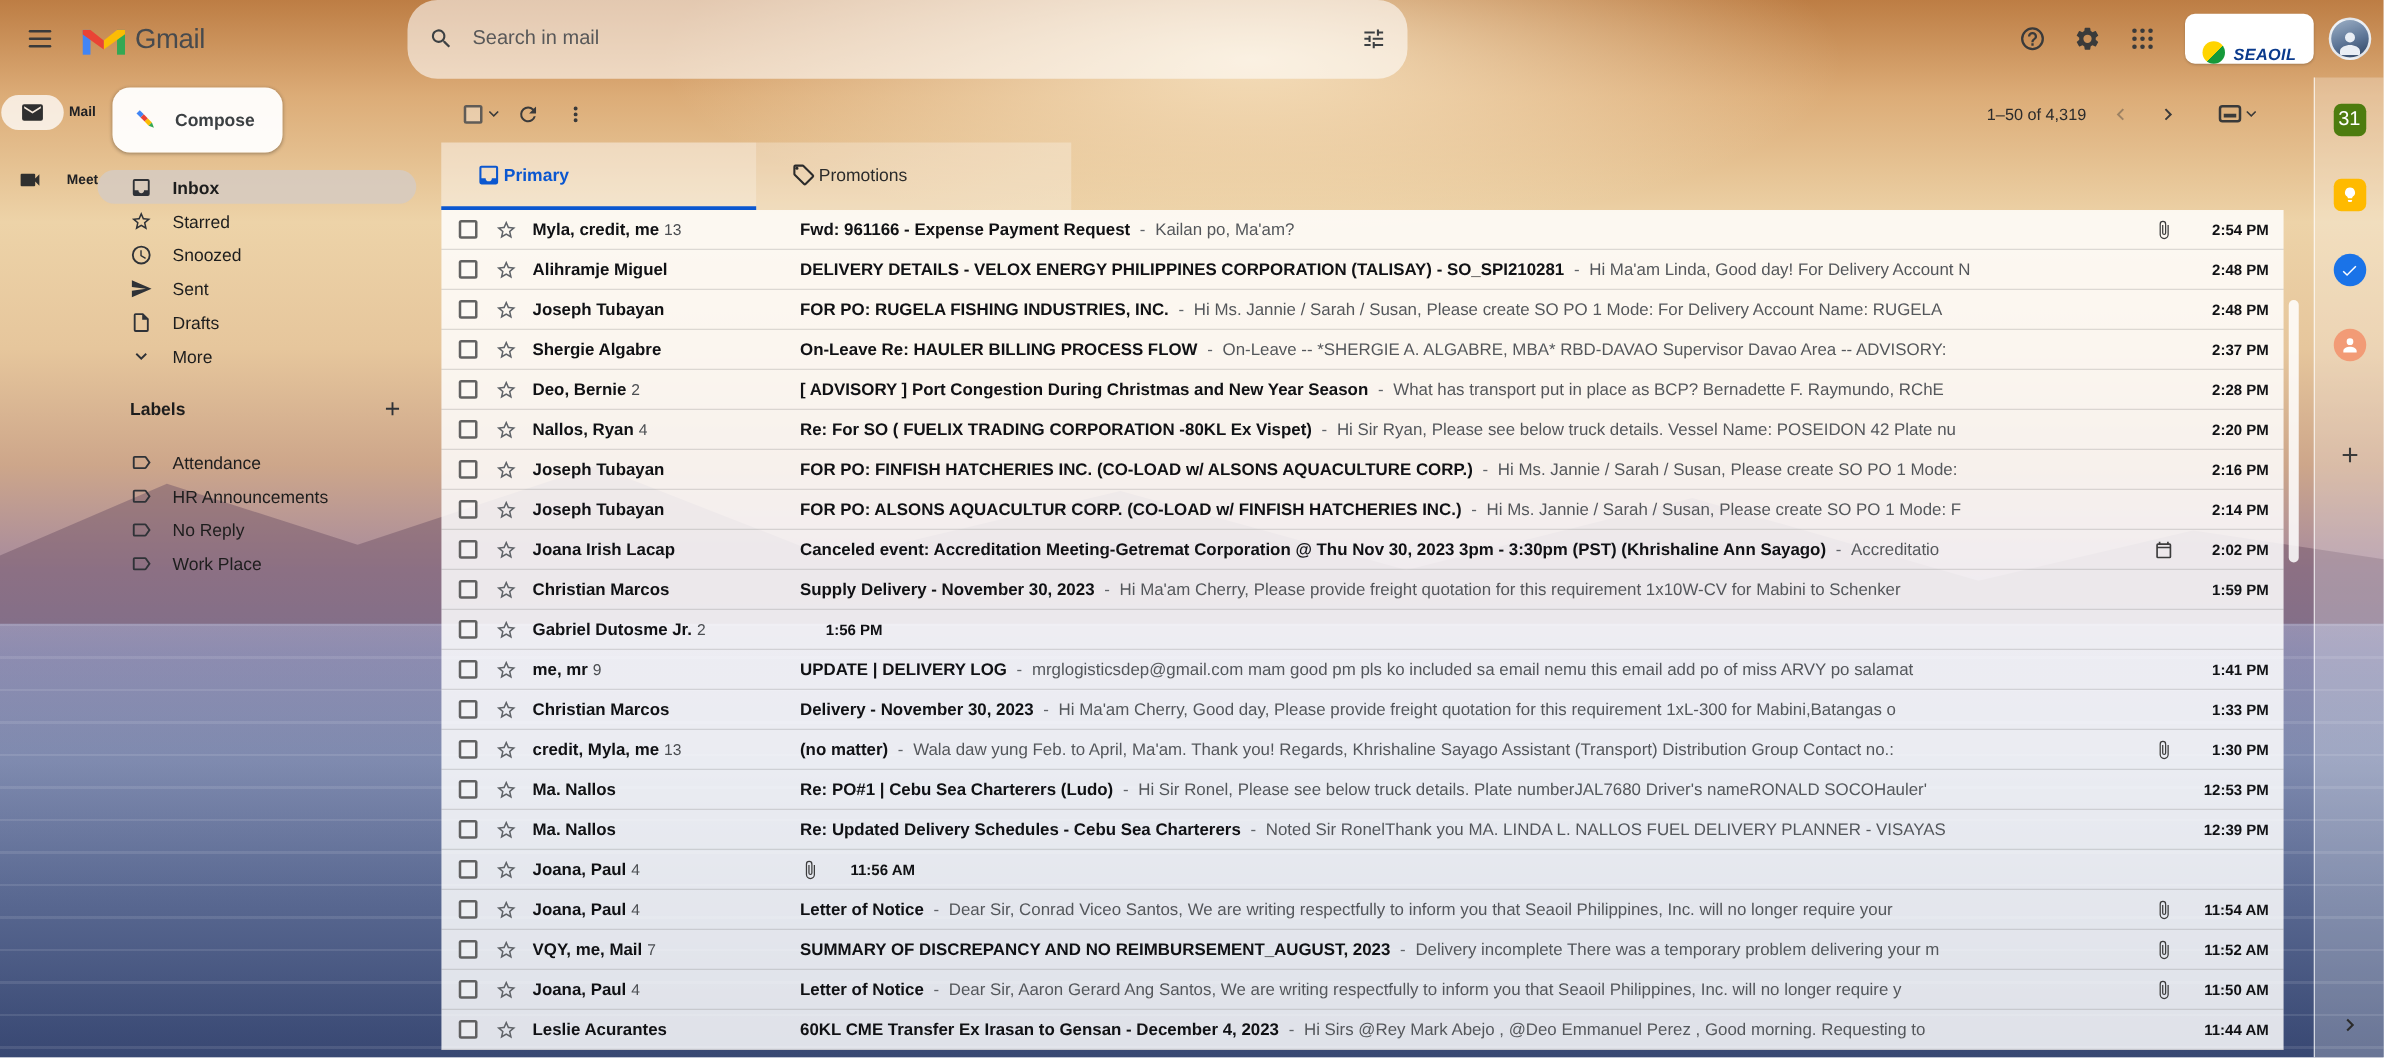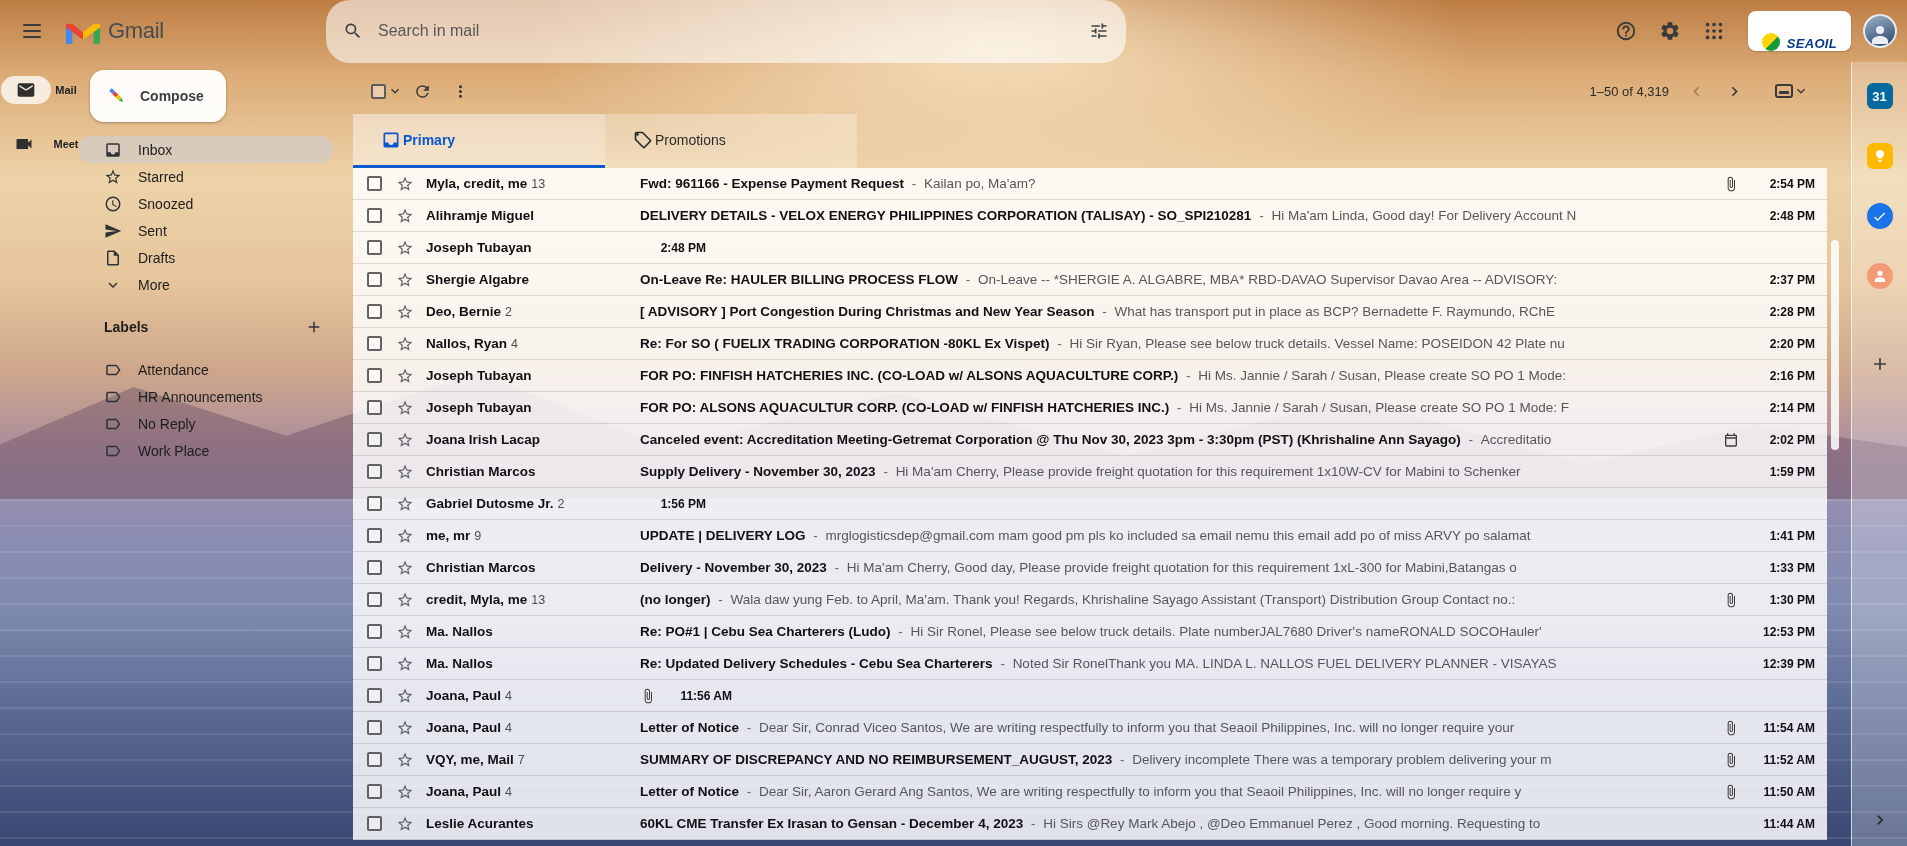--- a/index.html
+++ b/index.html
@@ -60,21 +60,21 @@
   
   .sidebar{width:275px;flex:0 0 auto;padding-top:8px}
   .compose{margin-left:12px;height:52px;border:none;border-radius:14px;background:rgba(255,255,255,.95);
     box-shadow:0 1px 3px rgba(0,0,0,.3);display:inline-flex;align-items:center;gap:12px;padding:0 22px 0 16px;
     font-size:14px;font-weight:600;color:#3c4043;cursor:pointer;font-family:"Liberation Sans",sans-serif}
   .compose svg{width:22px;height:22px}
   .nav{margin-top:14px}
   .nav-item{height:27px;display:flex;align-items:center;gap:16px;padding-left:26px;margin-right:20px;
     border-radius:14px;font-size:14px;color:#1d1d1d;cursor:pointer}
   .nav-item svg{width:18px;height:18px;fill:#2f3237;flex:0 0 auto}
-  .nav-item.active{background:rgba(214,203,192,.88);font-weight:400}
+  .nav-item.active{background:rgba(214,203,192,.88);font-weight:700}
   .labels-head{display:flex;align-items:center;justify-content:space-between;padding:20px 30px 6px 26px;
     font-size:14px;font-weight:600;color:#1d1d1d}
   .labels-head button{border:none;background:transparent;cursor:pointer;color:#2f3237;display:flex}
   .labels-head svg{width:18px;height:18px;fill:currentColor}
 
   
   .main{flex:1;min-width:0;display:flex;flex-direction:column;position:relative}
   .toolbar{height:46px;margin-top:6px;display:flex;align-items:center;padding:0 42px 0 18px;color:#333}
   .select-box{display:flex;align-items:center;gap:1px;cursor:pointer}
   .cb{width:15px;height:15px;border:2px solid rgba(72,72,72,.85);border-radius:2px;background:rgba(255,255,255,.35);flex:0 0 auto}
@@ -112,21 +112,21 @@
   .time{width:66px;text-align:right;font-size:12px;font-weight:700;color:#101114;flex:0 0 auto}
 
   .scroll-thumb{position:absolute;right:12px;top:178px;width:8px;height:210px;border-radius:4px;
     background:rgba(255,255,255,.85);cursor:grab}
 
   
   .side-panel{width:56px;flex:0 0 auto;background:rgba(255,255,255,.25);border-left:1px solid rgba(255,255,255,.7);
     display:flex;flex-direction:column;align-items:center;padding-top:16px;gap:24px;position:relative}
   .sp-btn{width:36px;height:36px;border:none;background:transparent;display:flex;align-items:center;
     justify-content:center;cursor:pointer;border-radius:50%}
-  .sp-cal{width:26px;height:26px;border-radius:6px;background:#0369a1;color:#fff;font-size:13px;font-weight:700;
+  .sp-cal{width:26px;height:26px;border-radius:6px;background:#4d7c0f;color:#fff;font-size:16px;font-weight:400;
     display:flex;align-items:center;justify-content:center}
   .sp-keep{width:26px;height:26px;border-radius:6px;background:#ffba00;display:flex;align-items:center;justify-content:center}
   .sp-keep svg{width:16px;height:16px;fill:#fff}
   .sp-tasks{width:26px;height:26px;border-radius:50%;background:#1a73e8;display:flex;align-items:center;justify-content:center}
   .sp-tasks svg{width:15px;height:15px;fill:#fff}
   .sp-contacts{width:26px;height:26px;border-radius:50%;background:#f29b76;display:flex;align-items:center;justify-content:center}
   .sp-contacts svg{width:16px;height:16px;fill:#fff}
   .sp-plus{margin-top:28px;color:#3a3a3a}
   .sp-plus svg{width:20px;height:20px;fill:currentColor}
   .sp-expand{position:absolute;bottom:16px;left:50%;transform:translateX(-50%);border:none;background:transparent;
@@ -422,20 +422,23 @@
           <div class="email-row">
     <span class="cb"></span>
     <span class="star">
       <svg viewBox="0 0 24 24">
                 <path d="M22 9.24l-7.19-.62L12 2 9.19 8.63 2 9.24l5.46 4.73L5.82 21 12 17.27 18.18 21l-1.63-7.03L22 9.24zM12 15.4l-3.76 2.27 1-4.28-3.32-2.88 4.38-.38L12 6.1l1.71 4.04 4.38.38-3.32 2.88 1 4.28L12 15.4z"></path>
               </svg>
     </span>
     <div class="sender-wrap">
       <span>Joseph Tubayan</span>
     </div>
+    <div class="content">
+      <span class="subject">FOR PO: RUGELA FISHING INDUSTRIES, INC.</span><span class="sep"> - </span><span class="snippet">Hi Ms. Jannie / Sarah / Susan, Please create SO PO 1 Mode: For Delivery Account Name: RUGELA</span>
+    </div>
 
     <span class="time">2:48 PM</span>
   </div>
           <div class="email-row">
     <span class="cb"></span>
     <span class="star">
       <svg viewBox="0 0 24 24">
                 <path d="M22 9.24l-7.19-.62L12 2 9.19 8.63 2 9.24l5.46 4.73L5.82 21 12 17.27 18.18 21l-1.63-7.03L22 9.24zM12 15.4l-3.76 2.27 1-4.28-3.32-2.88 4.38-.38L12 6.1l1.71 4.04 4.38.38-3.32 2.88 1 4.28L12 15.4z"></path>
               </svg>
     </span>
@@ -598,21 +601,21 @@
     <span class="cb"></span>
     <span class="star">
       <svg viewBox="0 0 24 24">
                 <path d="M22 9.24l-7.19-.62L12 2 9.19 8.63 2 9.24l5.46 4.73L5.82 21 12 17.27 18.18 21l-1.63-7.03L22 9.24zM12 15.4l-3.76 2.27 1-4.28-3.32-2.88 4.38-.38L12 6.1l1.71 4.04 4.38.38-3.32 2.88 1 4.28L12 15.4z"></path>
               </svg>
     </span>
     <div class="sender-wrap">
       <span>credit, Myla, me</span><span class="count">13</span>
     </div>
     <div class="content">
-      <span class="subject">(no longer)</span><span class="sep"> - </span><span class="snippet">Wala daw yung Feb. to April, Ma'am. Thank you! Regards, Khrishaline Sayago Assistant (Transport) Distribution Group Contact no.:</span>
+      <span class="subject">(no matter)</span><span class="sep"> - </span><span class="snippet">Wala daw yung Feb. to April, Ma'am. Thank you! Regards, Khrishaline Sayago Assistant (Transport) Distribution Group Contact no.:</span>
     </div>
 
     <span class="row-ic">
       <svg viewBox="0 0 24 24">
                 <path d="M16.5 6v11.5a4 4 0 0 1-8 0V5a2.5 2.5 0 0 1 5 0v10.5a1 1 0 0 1-2 0V6H10v9.5a2.5 2.5 0 0 0 5 0V5a4 4 0 0 0-8 0v12.5a5.5 5.5 0 0 0 11 0V6z"></path>
               </svg>
     </span>
     <span class="time">1:30 PM</span>
   </div>
           <div class="email-row">

